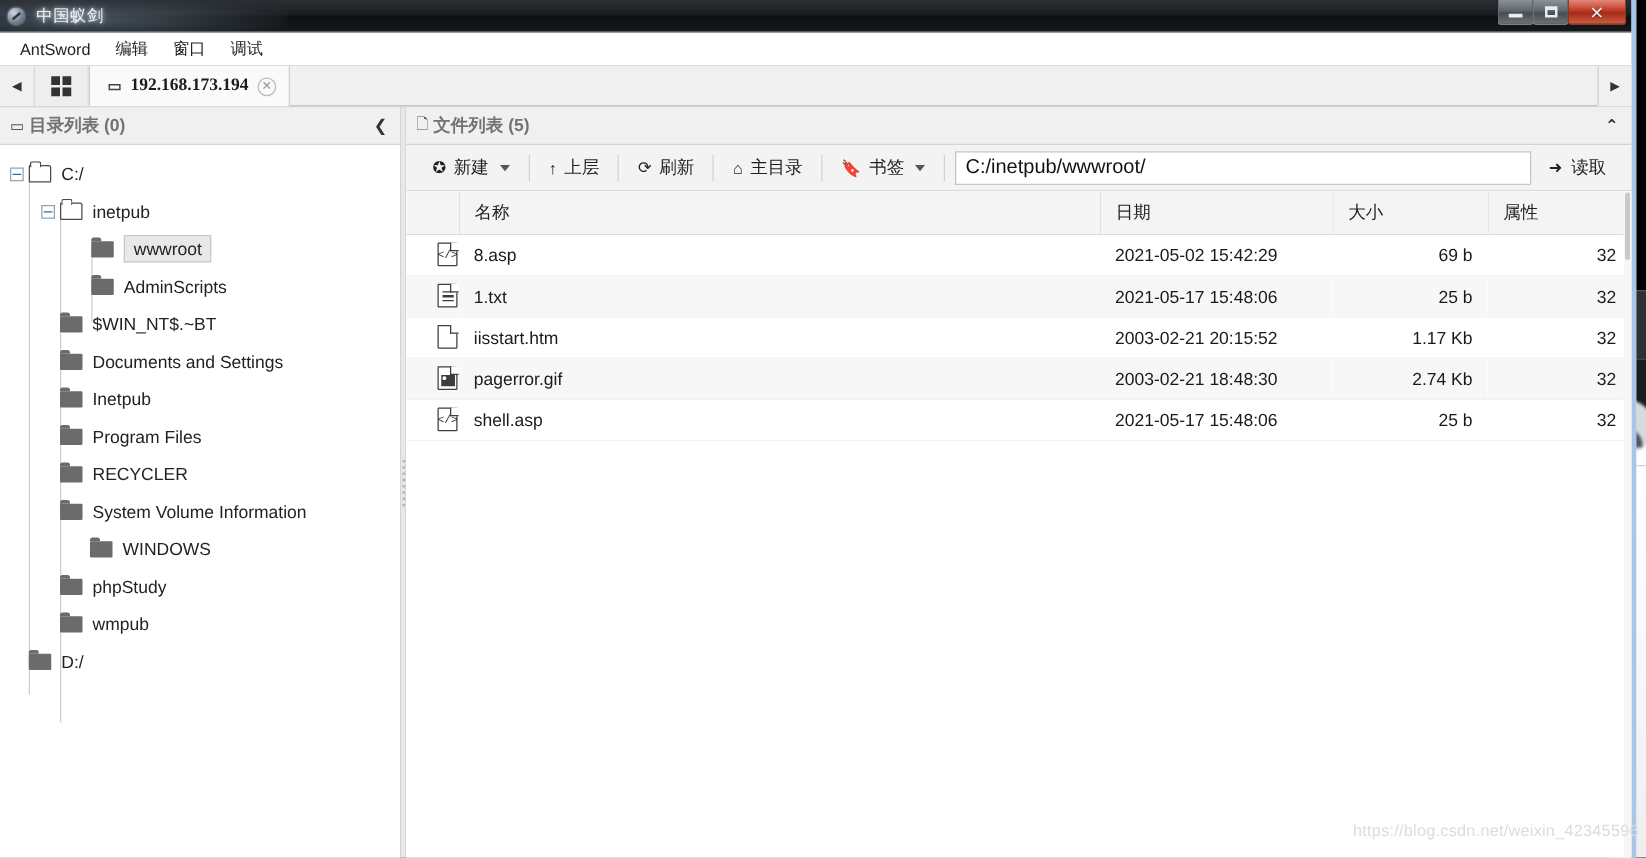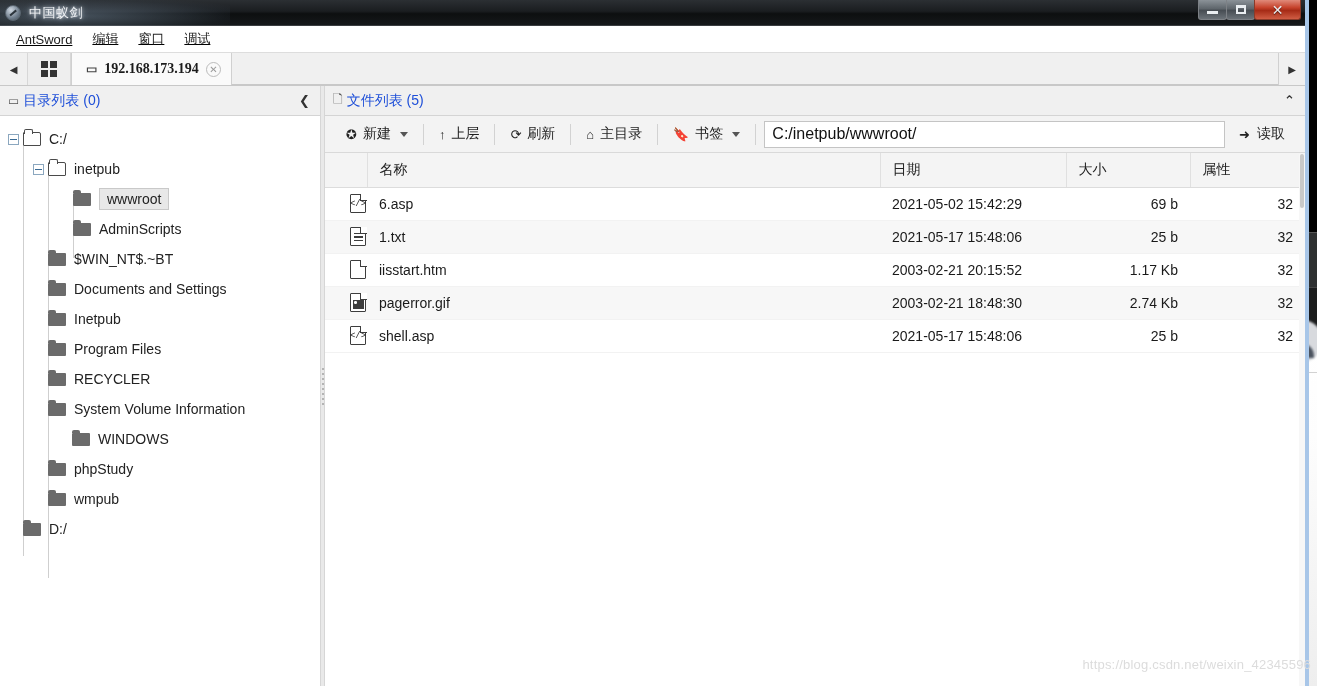--- a/index.html
+++ b/index.html
@@ -71,21 +71,21 @@
     border-color: #8b3a28;
   }
   .win-btn span { color: #e9edf0; font-size: 11px; line-height: 1; text-shadow: 0 1px 1px rgba(0,0,0,.55); }
   .win-btn .min-glyph { display:block; width:11px; height:3px; background:#e9edf0; margin-top:6px; }
   .win-btn .max-glyph { display:block; width:10px; height:9px; border:2px solid #e9edf0; border-top-width:3px; }
   .win-btn .close-glyph { font-size: 14px; font-weight: bold; }
 
   
   #menubar {
     height: 27px; background: #ffffff; border-bottom: 1px solid #dddddd;
-    display: flex; align-items: center; padding-left: 6px; text-decoration: underline;
+    display: flex; align-items: center; padding-left: 6px;
   }
   .menu-item { font-size: 13px; color: #222; padding: 4px 10px; cursor: default; }
 
   
   #tabbar {
     height: 33px; background: #f0f0f0; border-bottom: 1px solid #c8c8c8;
     display: flex; align-items: stretch; position: relative;
   }
   .tab-nav {
     width: 27px; display: flex; align-items: center; justify-content: center;
@@ -114,21 +114,21 @@
   
   #content { display: flex; height: calc(686px - 26px - 27px - 33px); }
 
   
   #left-panel { width: 320px; background: #fff; display: flex; flex-direction: column; }
   .panel-head {
     height: 30px; background: #f0f0f0; border-bottom: 1px solid #d4d4d4;
     display: flex; align-items: center; padding: 0 8px; position: relative;
   }
   .panel-head .ph-icon { font-size: 12px; color: #555; margin-right: 4px; }
-  .panel-head .ph-title { font-size: 14px; color: #1d4ed8; font-weight: 400; }
+  .panel-head .ph-title { font-size: 14px; color: #737373; font-weight: 700; }
   .panel-head .ph-chevron {
     position: absolute; right: 10px; font-size: 13px; color: #333; font-weight: bold;
   }
   #tree-scroll { flex: 1; overflow: hidden; position: relative; background: #fff; padding-top: 8px; }
   .tree-node { display: flex; align-items: center; height: 30px; font-size: 14px; color: #222; position: relative; }
   .tree-toggle {
     width: 11px; height: 11px; border: 1px solid #8ba7bf; background: #fff;
     display: flex; align-items: center; justify-content: center; margin-right: 4px; flex: 0 0 auto;
   }
   .tree-toggle i { display:block; width: 7px; height: 1px; background: #3a6a94; }
@@ -452,21 +452,21 @@
           </thead>
           <tbody>
             <tr>
               <td>
                 <span class="icon-wrap">
                   <span class="fi">
                       <span class="code">&lt;/&gt;</span>
                     </span>
                 </span>
               </td>
-              <td>6.asp</td>
+              <td>8.asp</td>
               <td>2021-05-02 15:42:29</td>
               <td class="num">69 b</td>
               <td class="attr">32</td>
             </tr>
             <tr class="alt">
               <td>
                 <span class="icon-wrap">
                   <span class="fi">
                       <span class="lines">
                         <b></b>

